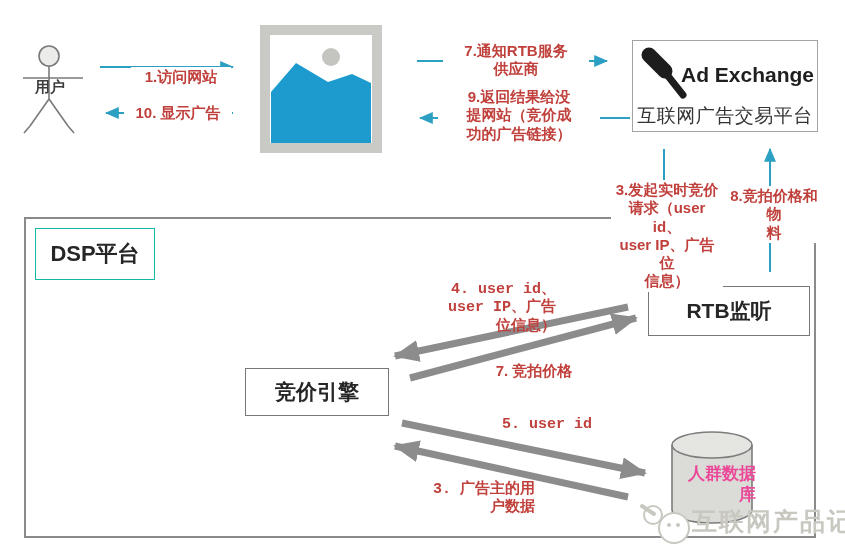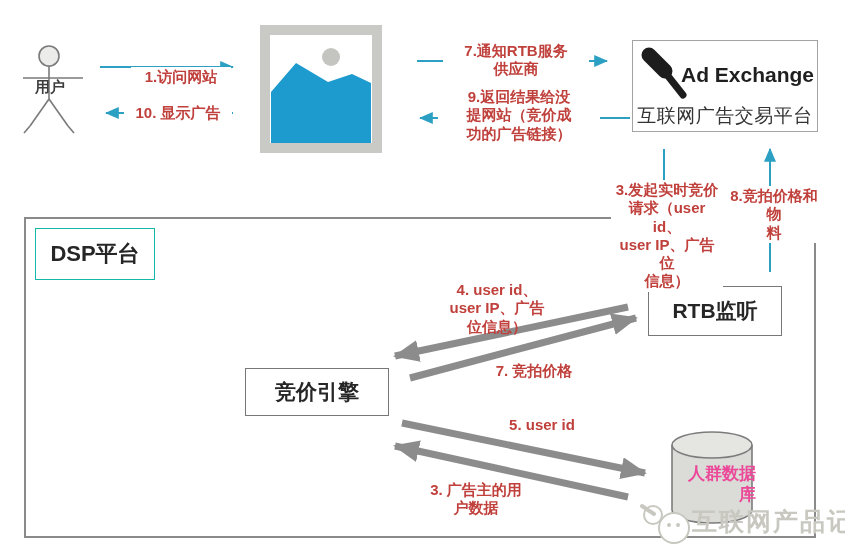--- a/index.html
+++ b/index.html
@@ -12,26 +12,26 @@
     border:2px solid #8a8a8a; box-sizing:border-box; z-index:0; }
   .box { position:absolute; background:#fff; border:1px solid #14b8a6;
     box-sizing:border-box; display:flex; align-items:center; justify-content:center;
     z-index:2; color:#262626; }
   .box.adx { left:632px; top:40px; width:186px; height:92px; border-color:#a3a3a3; display:block; }
   .adx-title { position:absolute; left:48px; top:22px; font-size:21px; font-weight:700; color:#1f1f1f; }
   .adx-sub { position:absolute; left:0; top:56px; width:100%; text-align:center;
     font-size:19px; color:#333; letter-spacing:0.5px;margin-top:6px; }
   .gavel-wrap { position:absolute; left:2px; top:2px; width:56px; height:60px; }
   .box.dsp-label { left:35px; top:228px; width:120px; height:52px; font-size:22px; font-weight:700; }
-  .box.rtb { left:648px; top:286px; width:134px; height:50px; font-size:21px; font-weight:700; border-color:#777; }
+  .box.rtb { left:648px; top:286px; width:162px; height:50px; font-size:21px; font-weight:700; border-color:#777; }
   .box.engine { left:245px; top:368px; width:144px; height:48px; font-size:21px; font-weight:700; border-color:#777; }
   .lbl { position:absolute; z-index:3; color:#c0403c; font-size:15px; font-weight:700;
     line-height:1.22; text-align:center; white-space:pre-line; }
   .lbl.onwhite { background:#fff; padding:1px 2px; }
-  .lbl.leftal { text-align:center; }
+  .lbl.leftal { text-align:right;font-family:Liberation Mono, monospace; }
   .user-label { position:absolute; left:31px; top:78px; width:38px; z-index:3;
     font-size:15px; font-weight:700; color:#3d3d3d; text-align:center; }
   .cyl-label { position:absolute; left:668px; top:463px; width:88px; z-index:3;
     font-size:17px; font-weight:700; color:#ec4899; text-align:right; white-space:pre-line; line-height:1.25; }
   .watermark { position:absolute; left:692px; top:505px; z-index:4;
     font-size:25px; font-weight:700; color:#c8c8c1; letter-spacing:2px; white-space:nowrap; }
   .wm-logo { position:absolute; left:636px; top:498px; width:60px; height:52px; z-index:4; }
 </style>
 </head>
 <body>

